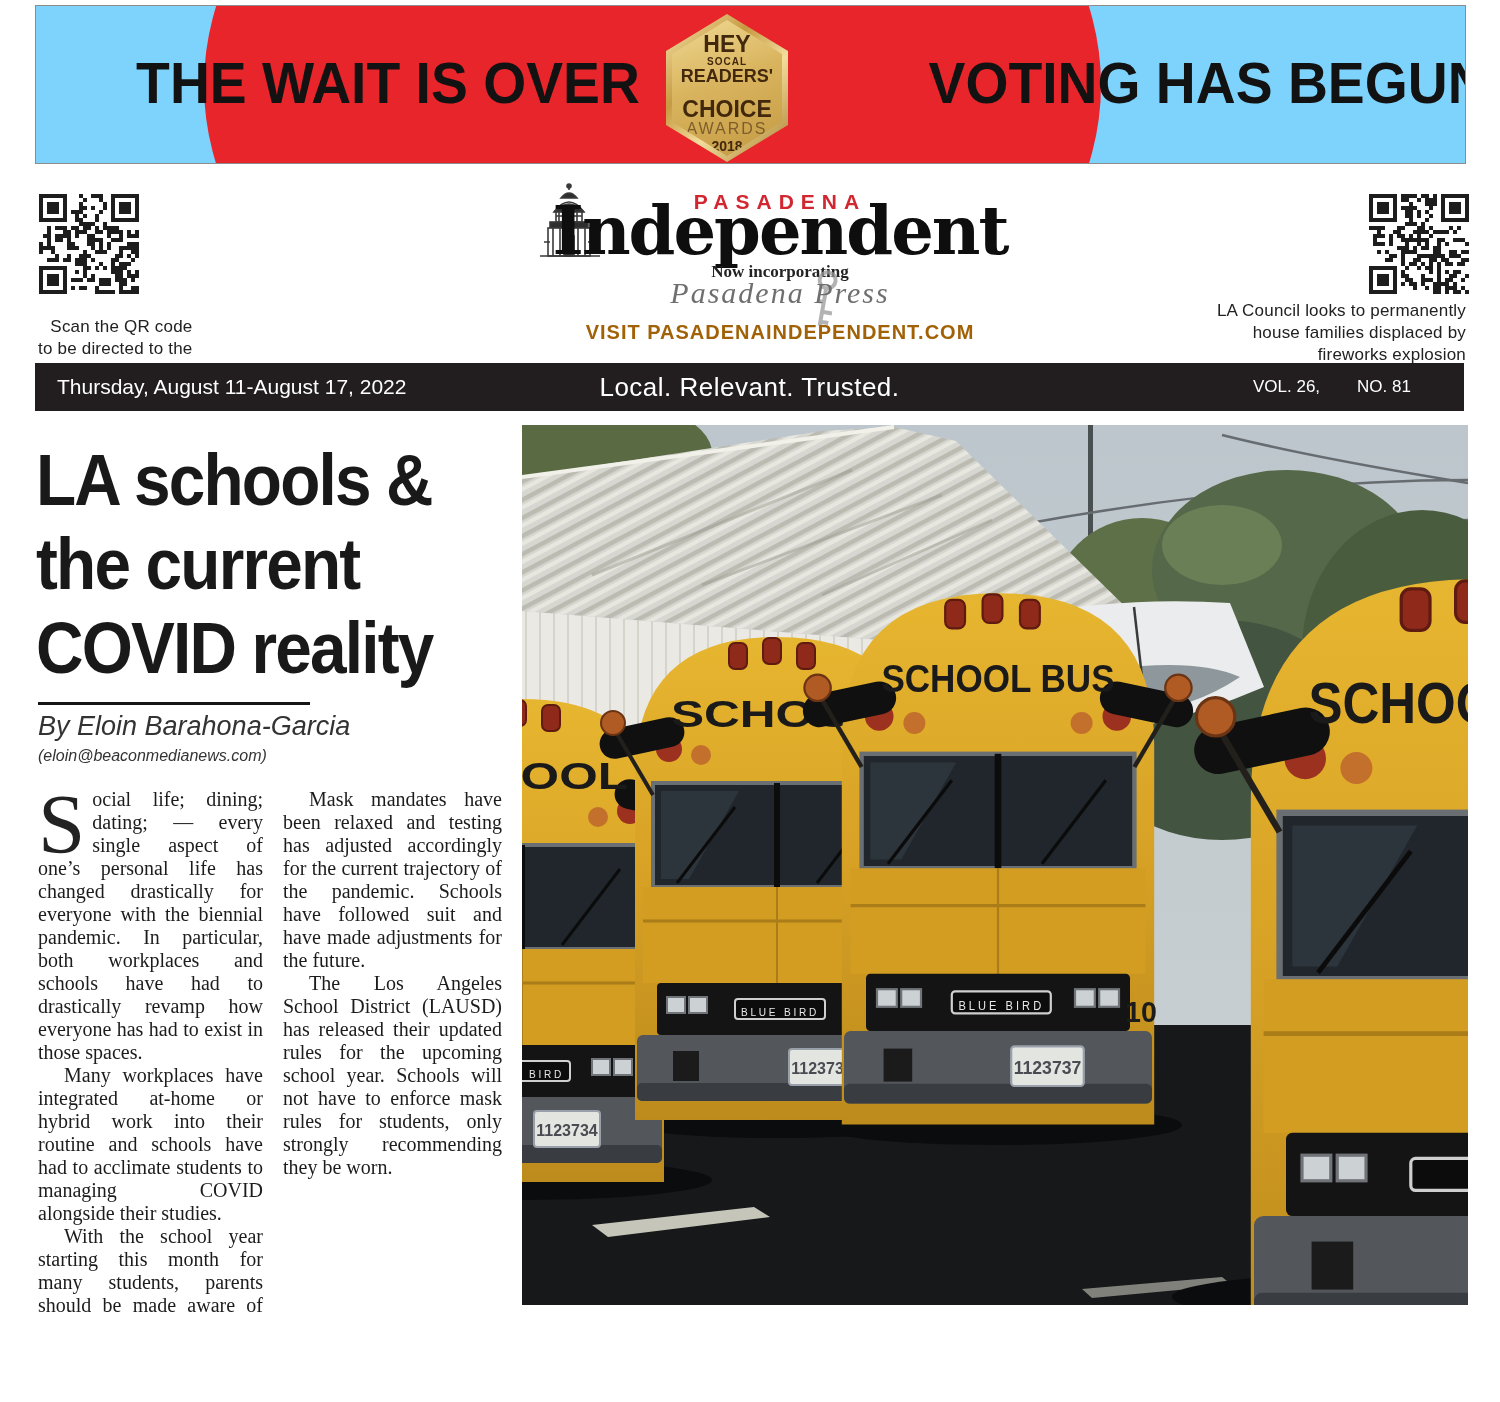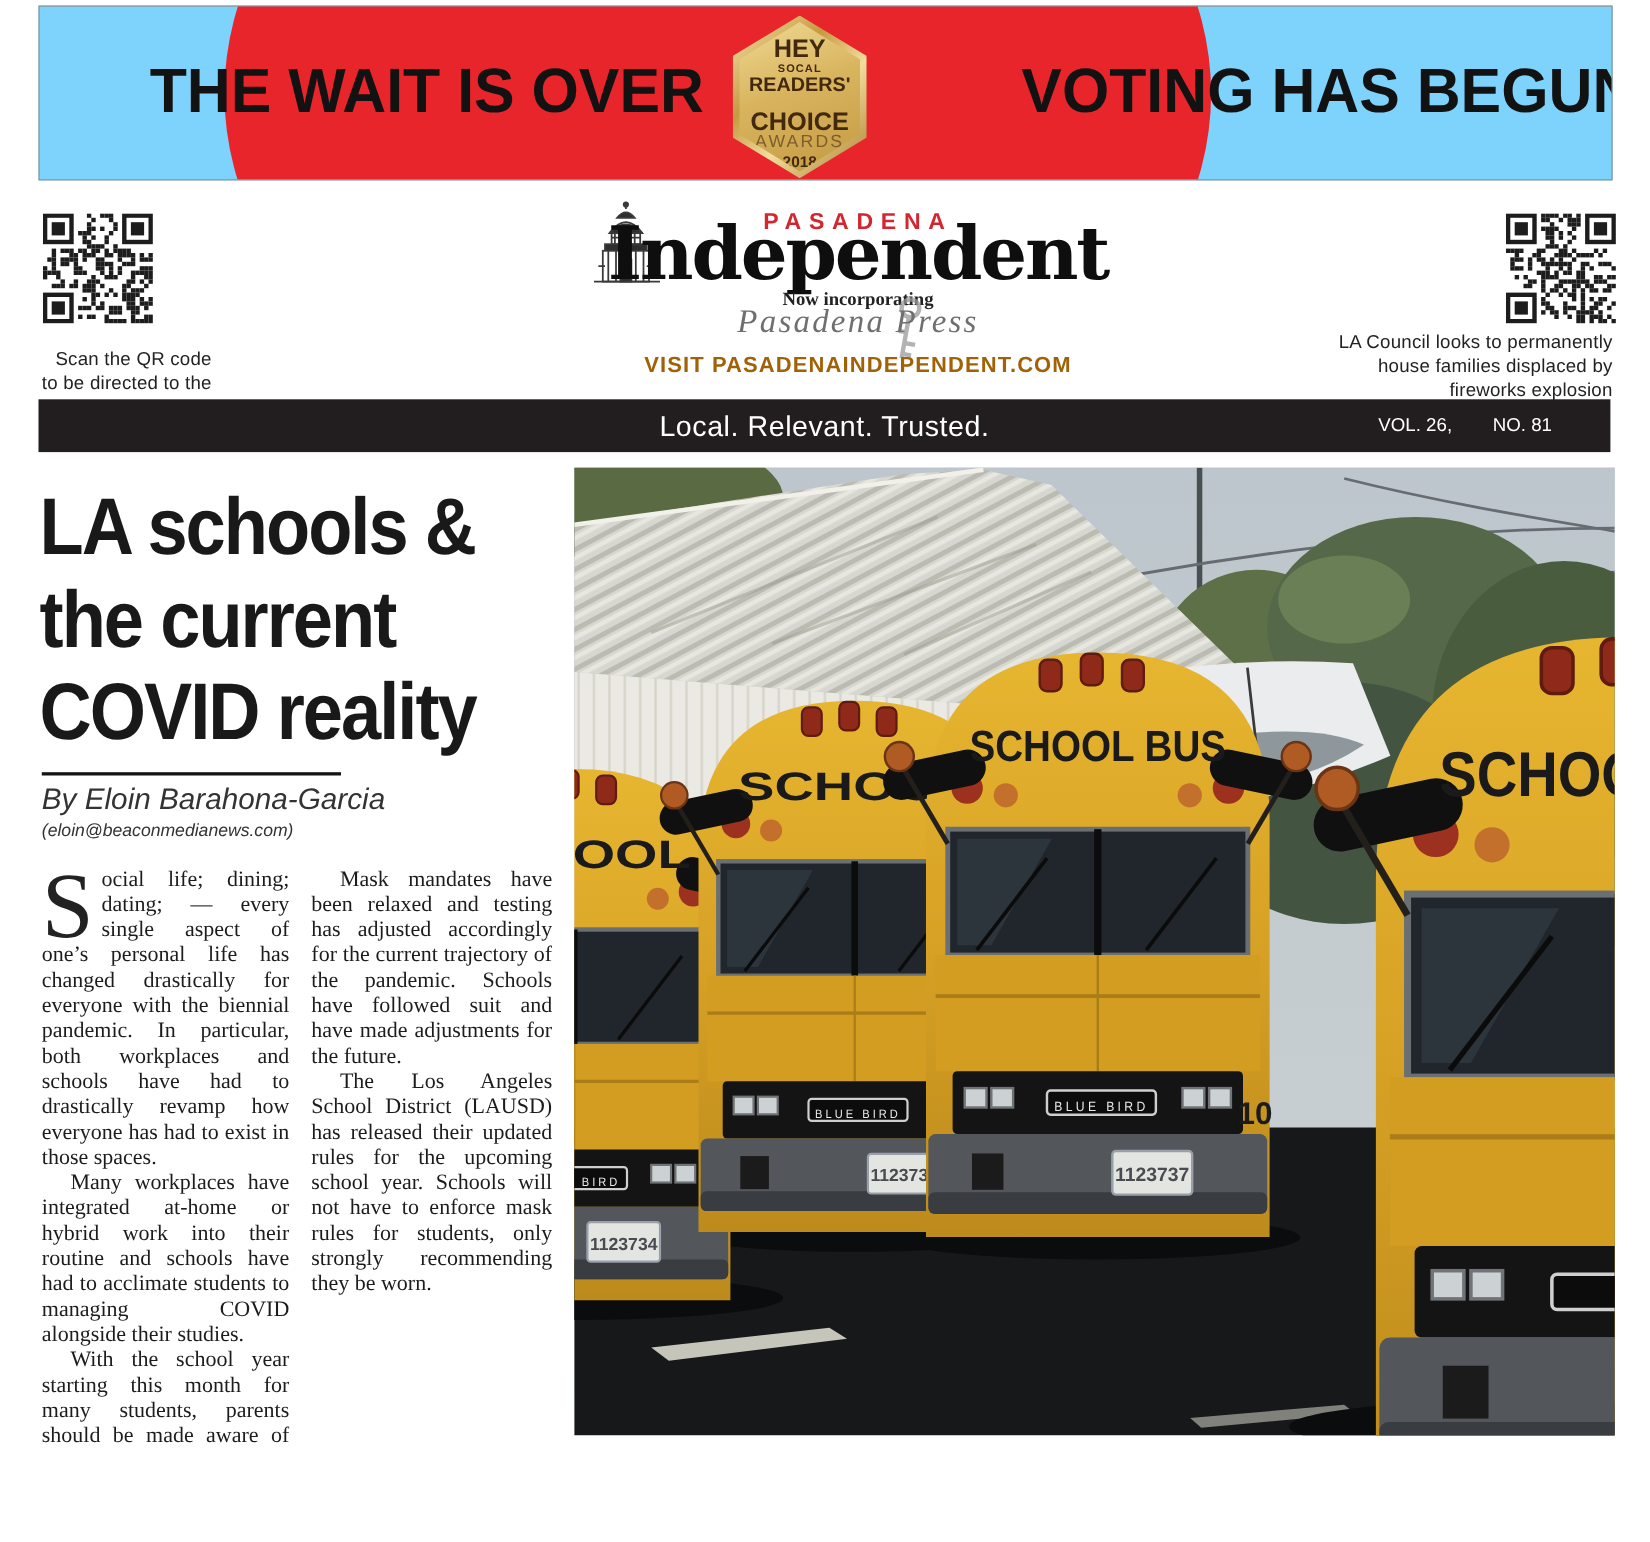--- a/index.html
+++ b/index.html
@@ -564,20 +564,21 @@
       <g stroke="#9a9a9a" stroke-width="4" fill="none">
         <circle cx="18" cy="12" r="8"></circle>
         <path d="M18,20 L18,58 M18,44 h10 M18,54 h8 M18,34 h-7"></path>
       </g>
     </svg>
     <div class="mast-press">Pasadena Press</div>
     <div class="mast-visit">VISIT PASADENAINDEPENDENT.COM</div>
   </div>
 
   <div class="infobar">
+    <span class="date">Thursday, August 11-August 17, 2022</span>
     <span class="motto">Local. Relevant. Trusted.</span>
     <span class="vol">VOL. 26,</span>
     <span class="no">NO. 81</span>
   </div>
 
   <div class="headline">
     <div>LA schools &amp;</div>
     <div>the current</div>
     <div>COVID reality</div>
   </div>

